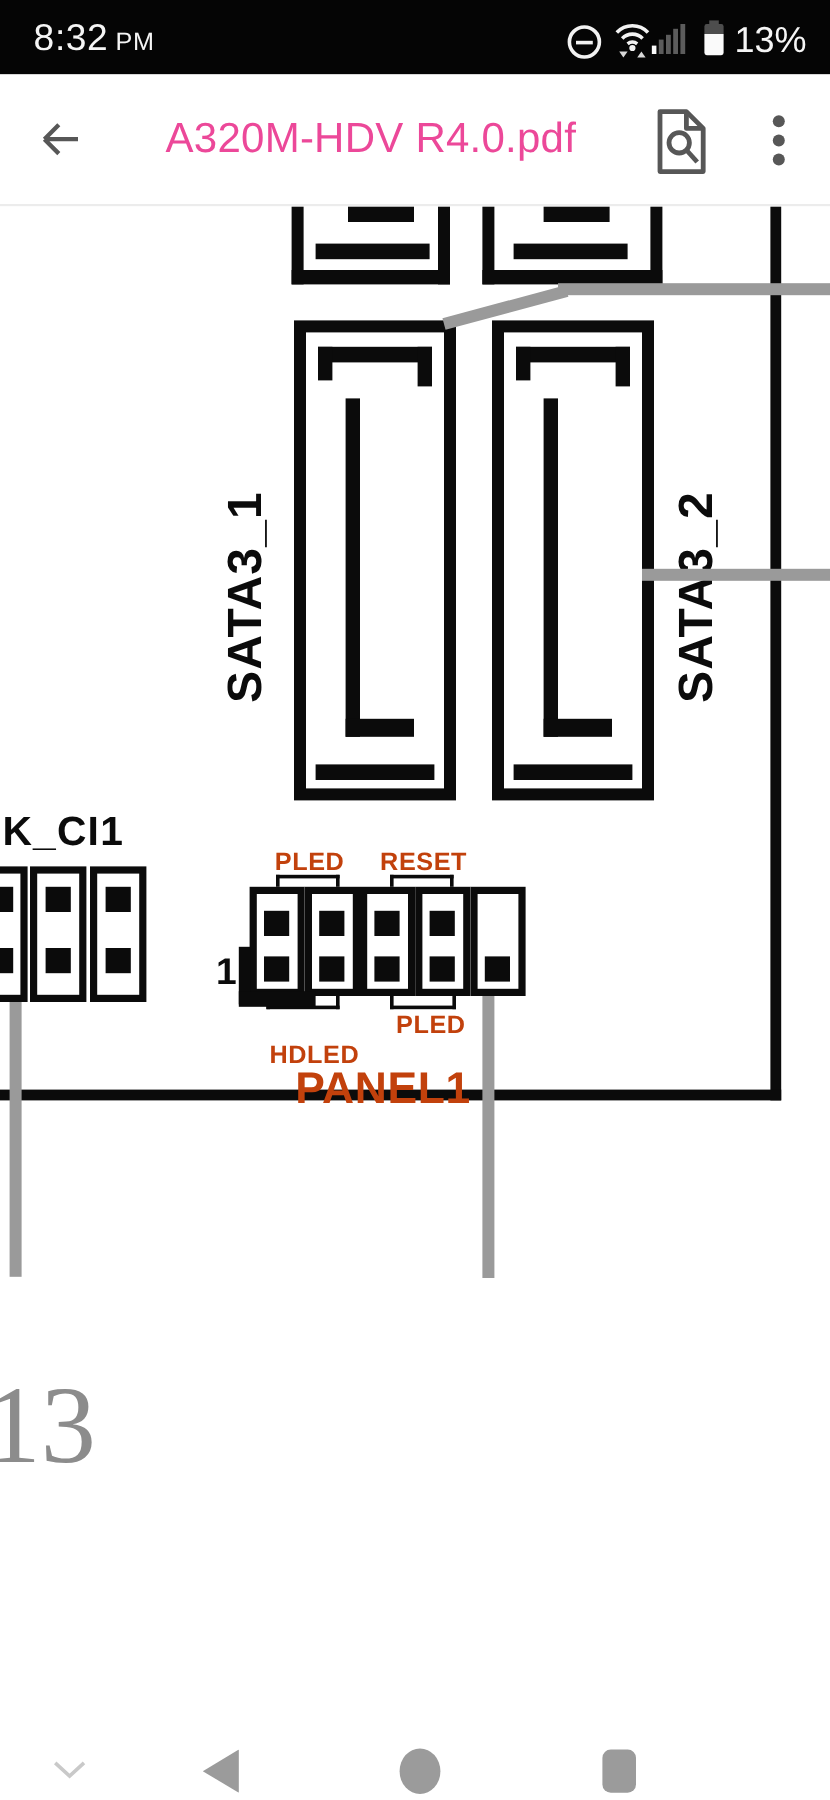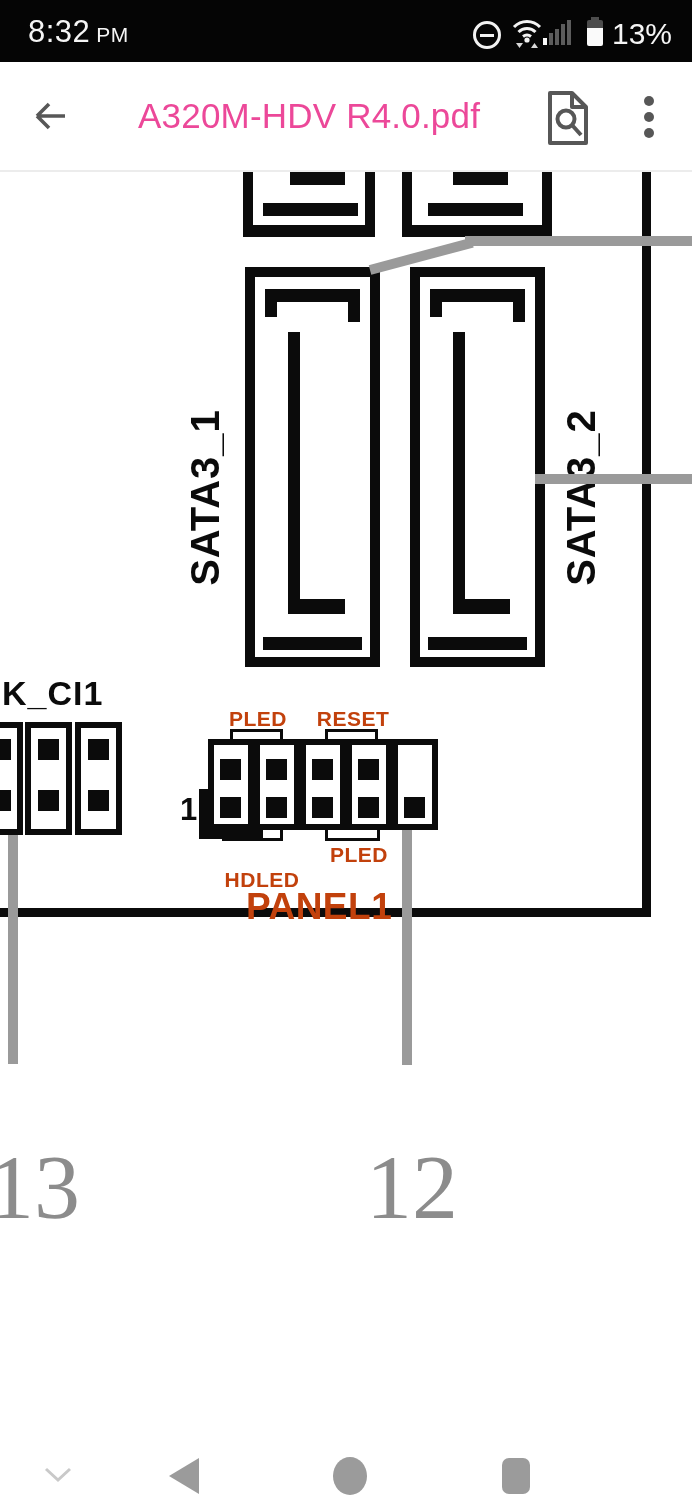--- a/index.html
+++ b/index.html
@@ -181,21 +181,20 @@
 
     <div class="brk-bot" style="left:222px;top:658px;width:61px;height:11px;"></div>
     <div class="brk-bot" style="left:325px;top:658px;width:55px;height:11px;"></div>
     <div class="plabel" style="left:216px;top:696px;width:92px;">HDLED</div>
     <div class="plabel" style="left:313px;top:671px;width:92px;">PLED</div>
     <div class="plabel" style="left:246px;top:670px;width:124px;font-size:37px;margin-top:44px;">PANEL1</div>
   </div>
   <div class="gline" style="left:402px;top:658px;width:10px;height:235px;"></div>
 
   <div class="pagenum" style="left:-12px;top:962px;">13</div>
-  <div class="pagenum" style="left:366px;top:962px;">12</div>
 </main>
 
 <nav class="nav-bar"></nav>
 <svg class="abs" style="left:42px;top:1464px;" width="32" height="22" viewBox="0 0 32 22">
   <polyline points="4,5 16,16 28,5" stroke="#c9c9c9" stroke-width="3" fill="none"></polyline>
 </svg>
 <svg class="abs" style="left:167px;top:1458px;" width="34" height="36" viewBox="0 0 34 36">
   <polygon points="32,0 32,36 2,18" fill="#9b9b9b"></polygon>
 </svg>
 <div class="nav-circle"></div>

